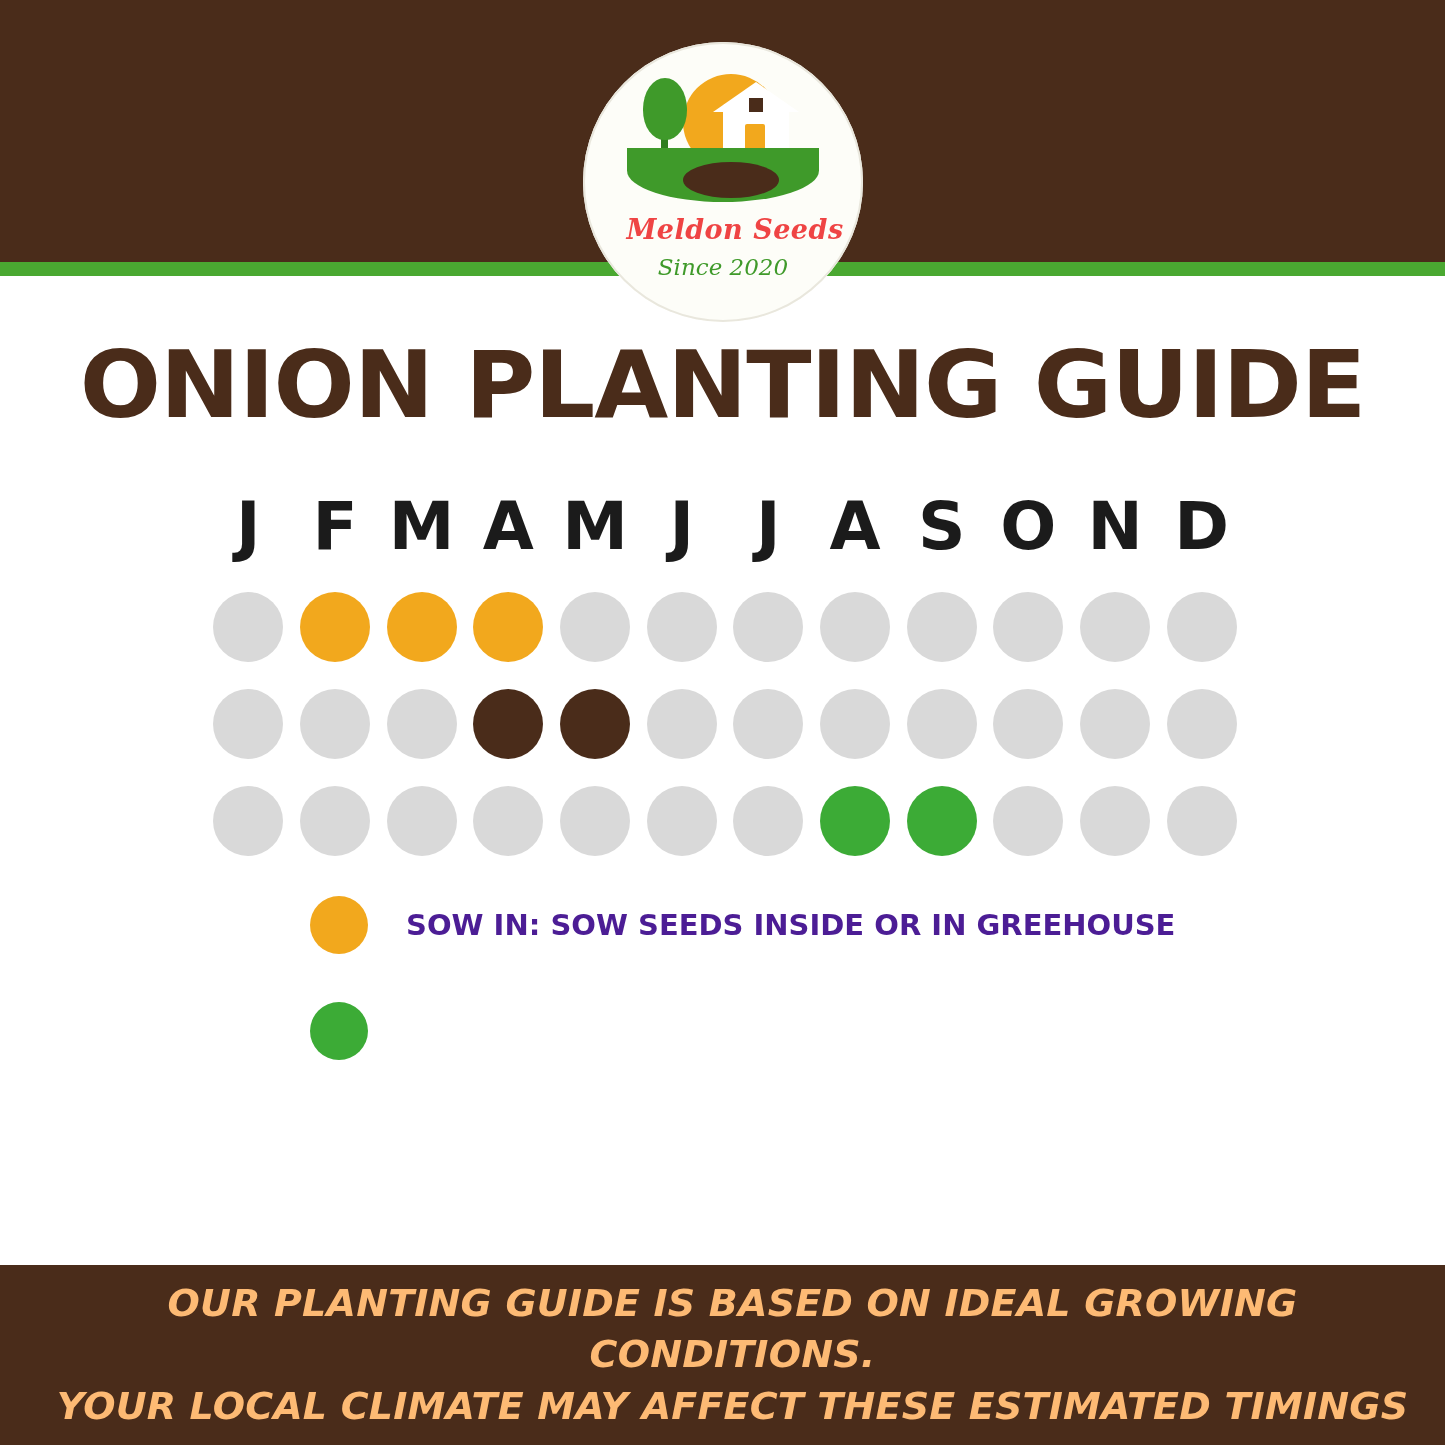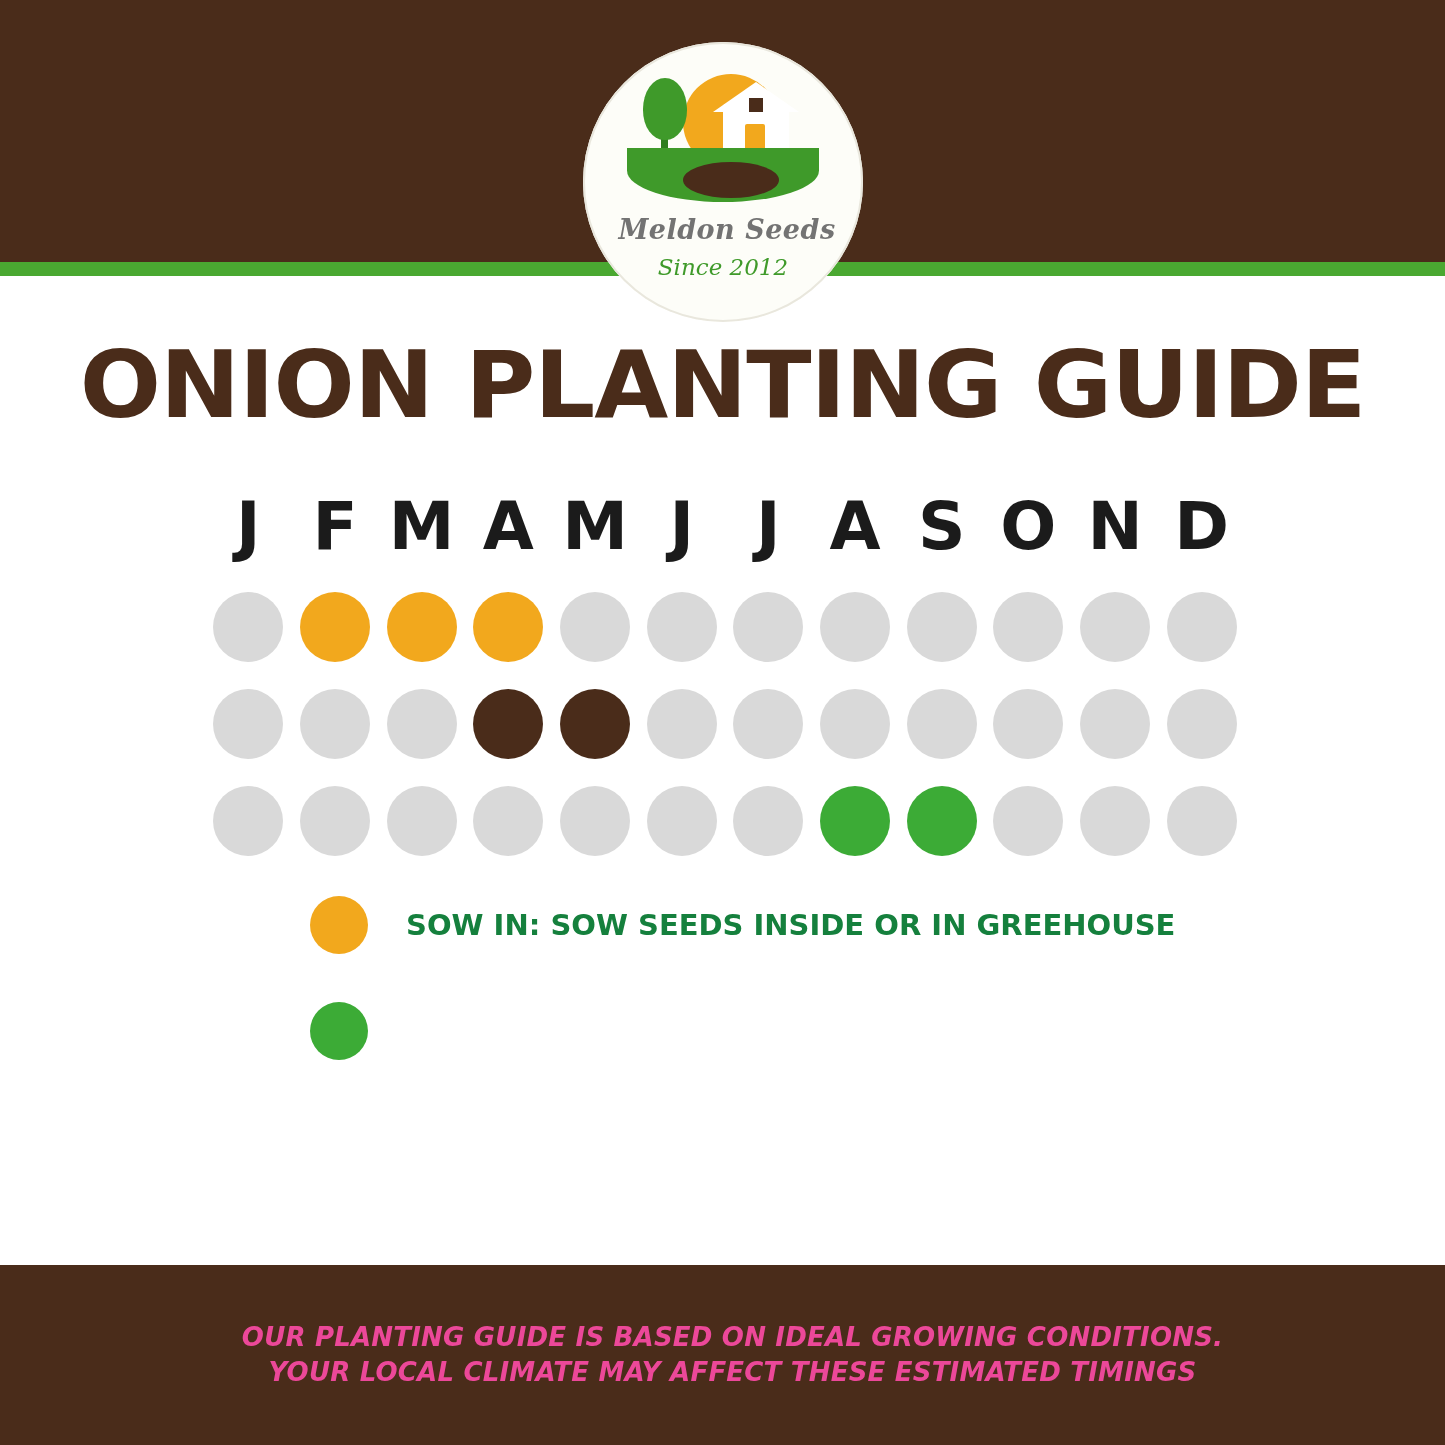--- a/index.html
+++ b/index.html
@@ -129,28 +129,28 @@
     left: 56px;
     top: 92px;
     width: 96px;
     height: 36px;
     background: #4a2c1a;
     border-radius: 50%;
   }
   .logo-name {
     position: absolute;
     top: 172px;
-    left: 4px;
+    left: 12px;
     width: 280px;
     text-align: center;
     font-family: "DejaVu Serif", serif;
     font-weight: bold;
     font-style: italic;
     font-size: 27px;
-    color: #737373;
+    color: #ef4444;
     letter-spacing: 0.5px;
   }
   .logo-since {
     position: absolute;
     top: 212px;
     left: 0;
     width: 280px;
     text-align: center;
     font-family: "DejaVu Serif", serif;
     font-style: italic;
@@ -233,44 +233,44 @@
     height: 58px;
     border-radius: 50%;
     flex: 0 0 58px;
   }
   .legend-text {
     margin-left: 38px;
     font-family: "DejaVu Sans", sans-serif;
     font-weight: bold;
     font-size: 29px;
     line-height: 1.45;
-    color: #15803d;
+    color: #4c1d95;
     text-transform: uppercase;
   }
 
   
   .footer {
     position: absolute;
     left: 0;
     top: 1265px;
     width: 1445px;
     height: 180px;
     background: #4a2c1a;
     display: flex;
     flex-direction: column;
     align-items: center;
     justify-content: center;
   }
   .footer-line {
     font-family: "DejaVu Sans", sans-serif;
     font-weight: bold;
     font-style: italic;
-    font-size: 26px;
+    font-size: 38px;
     line-height: 1.35;
-    color: #ec4899;
+    color: #fdba74;
     text-align: center;
     text-transform: uppercase;
     letter-spacing: 0.2px;
     margin-left: 20px;
   }
 </style>
 </head>
 <body>
 
 <div class="page">
@@ -284,21 +284,21 @@
       <div class="logo-tree-trunk"></div>
       <div class="logo-tree-top"></div>
       <div class="logo-roof"></div>
       <div class="logo-house"></div>
       <div class="logo-window"></div>
       <div class="logo-door"></div>
       <div class="logo-field"></div>
       <div class="logo-soil"></div>
     </div>
     <div class="logo-name">Meldon Seeds</div>
-    <div class="logo-since">Since 2012</div>
+    <div class="logo-since">Since 2020</div>
   </div>
 
   <div class="title">ONION PLANTING GUIDE</div>
 
   <div class="months">
     <div class="month">J</div>
     <div class="month">F</div>
     <div class="month">M</div>
     <div class="month">A</div>
     <div class="month">M</div>

